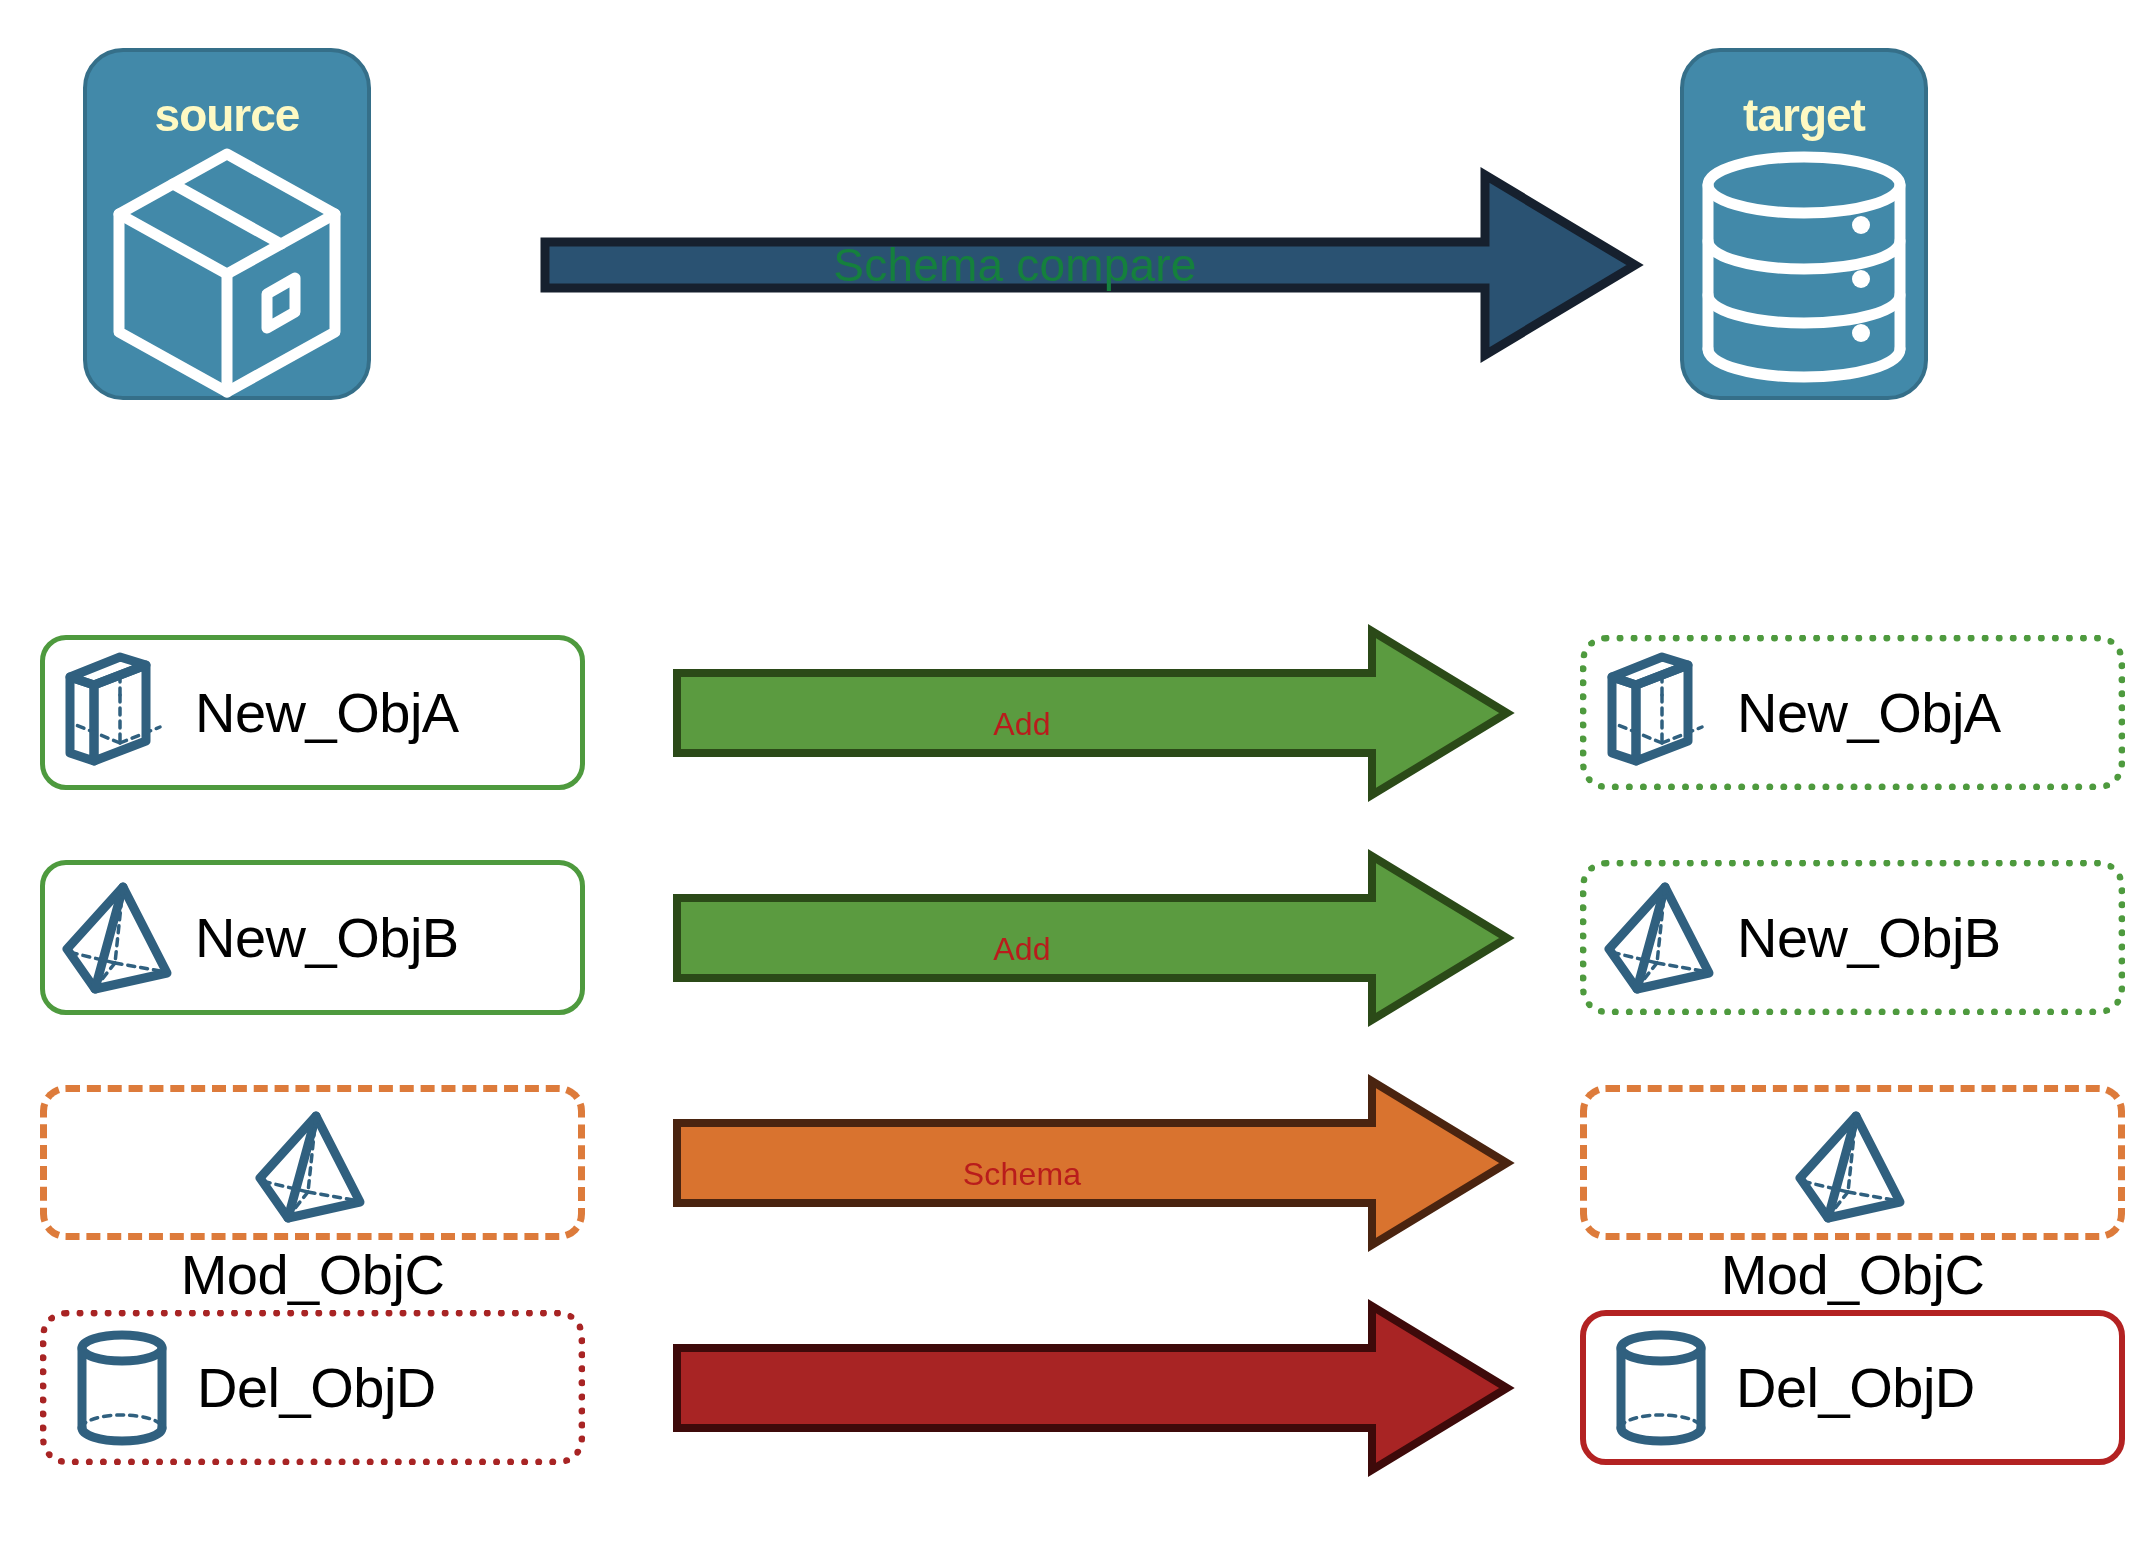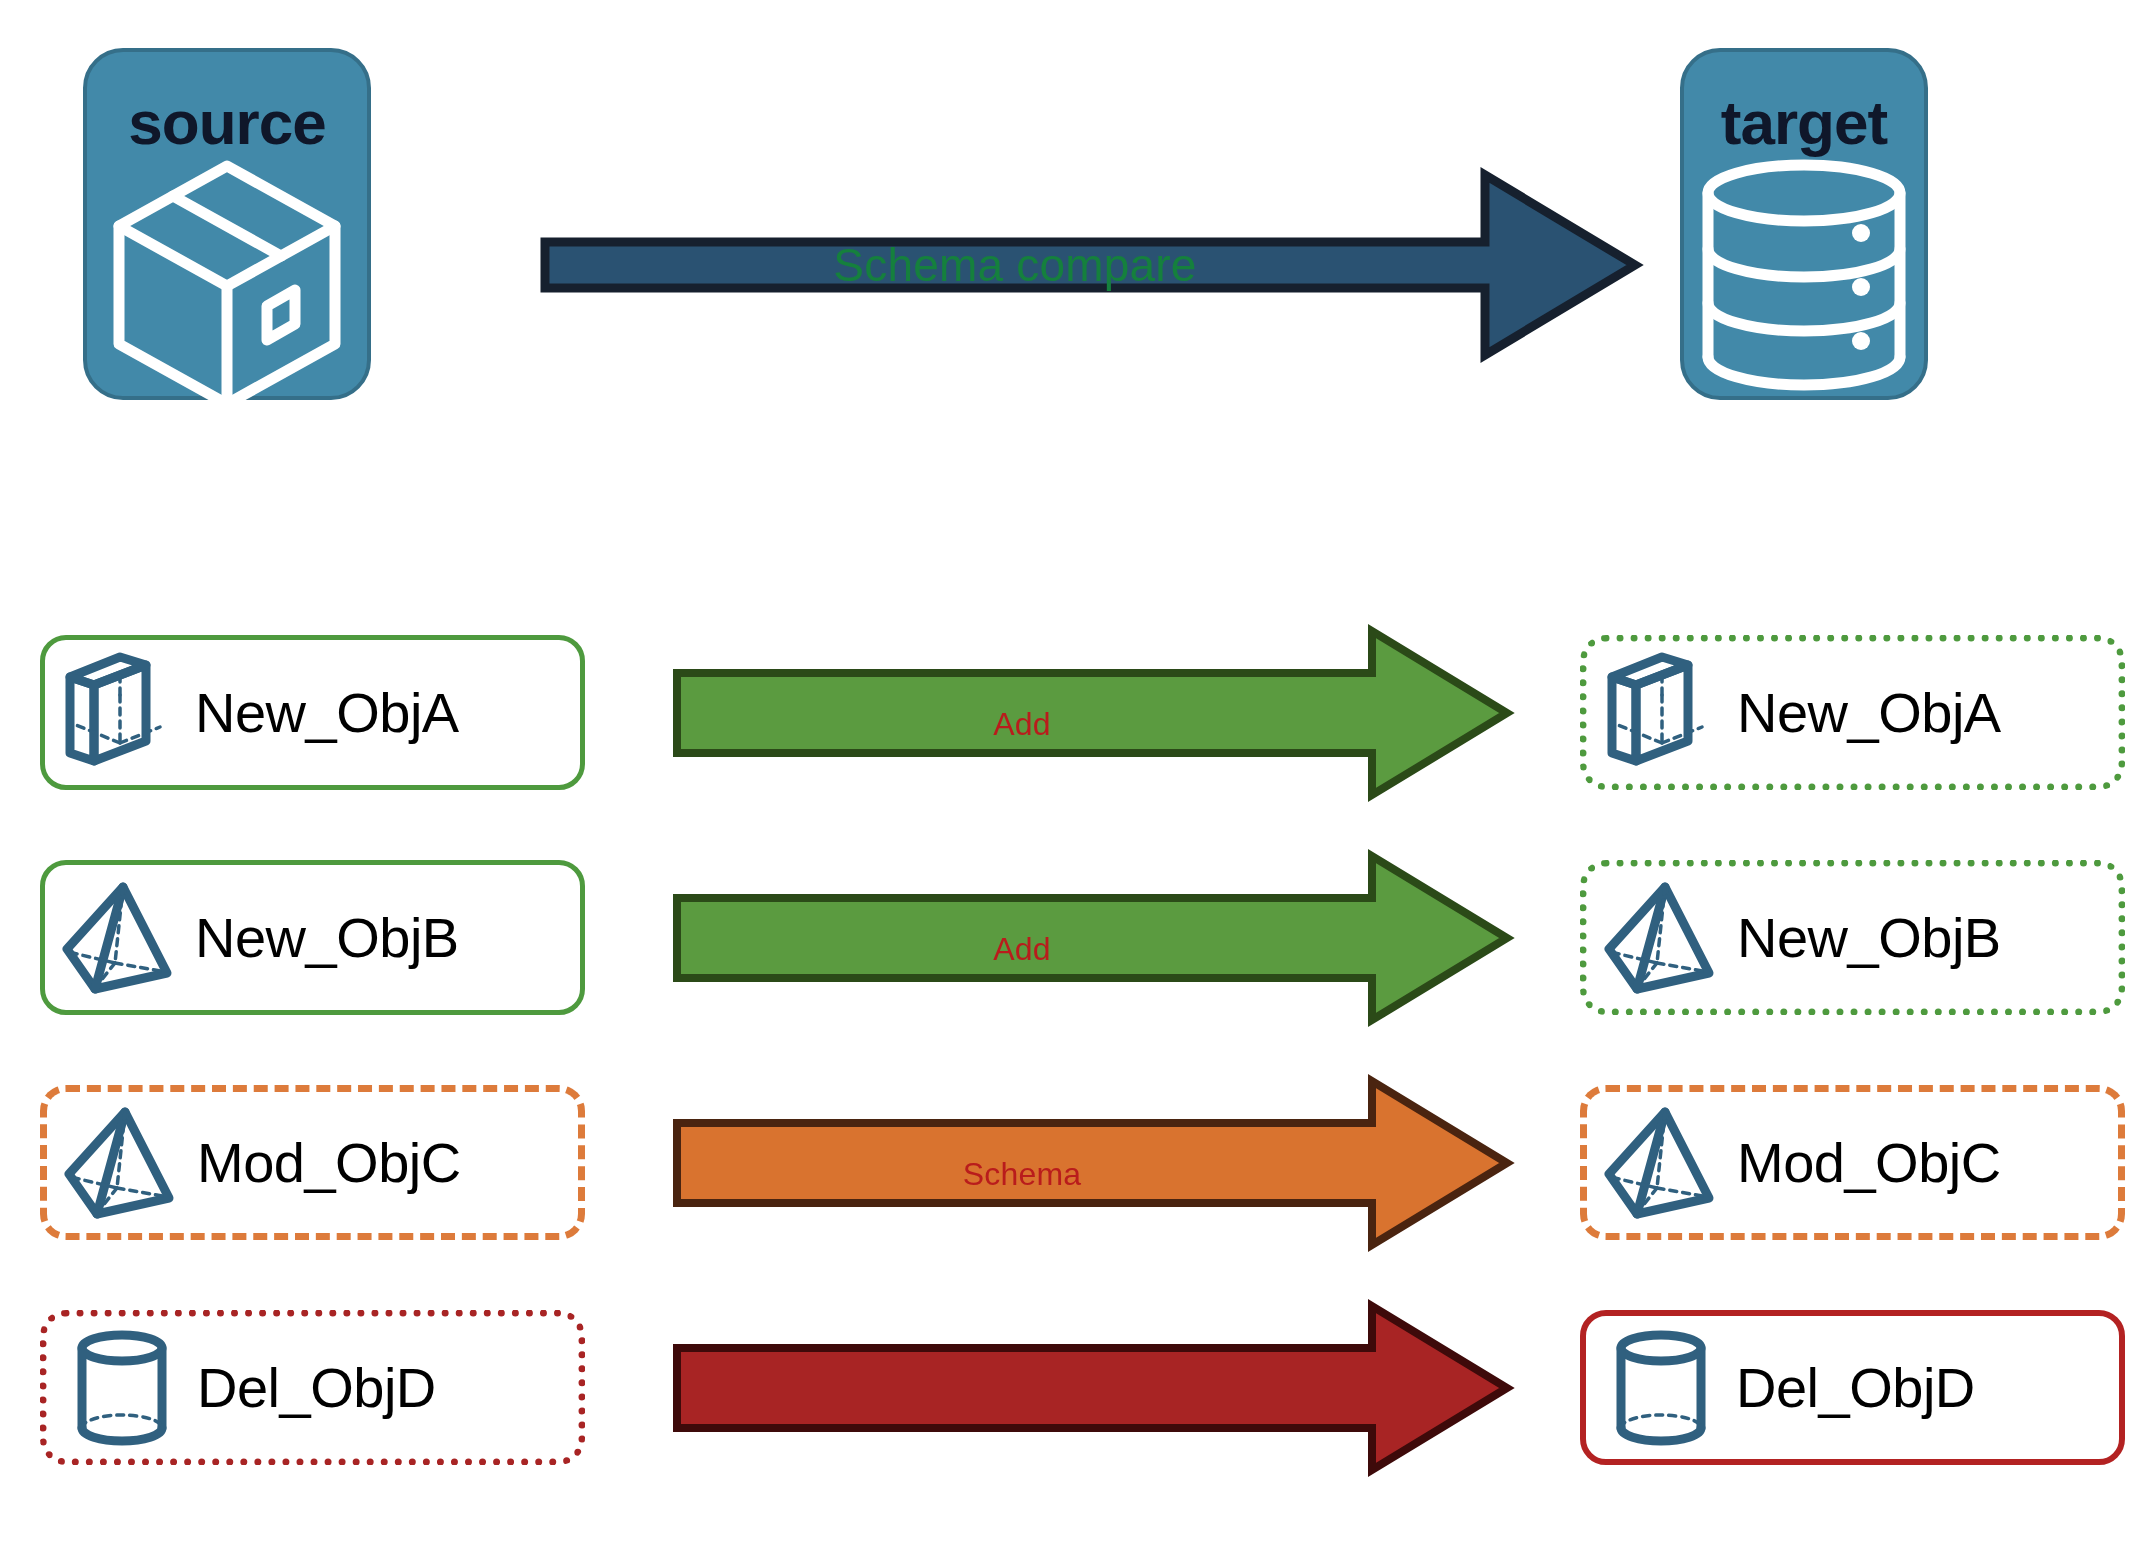--- a/index.html
+++ b/index.html
@@ -9,21 +9,21 @@
   
   .endpoint{
     position:absolute;
     background:#4289A9;
     border:4px solid #356F89;
     border-radius:40px;
     box-sizing:border-box;
     display:flex;flex-direction:column;align-items:center;
   }
   .endpoint .ep-title{
-    color:#0f172a;font-weight:bold;font-size:62px;line-height:1;
+    color:#fef9c3;font-weight:bold;font-size:46px;line-height:1;
     margin-top:40px;letter-spacing:-1px;
   }
   .endpoint .ep-icon{flex:1;display:flex;align-items:center;justify-content:center;width:100%;}
 
   #source-card{left:83px;top:48px;width:288px;height:352px;}
   #target-card{left:1680px;top:48px;width:248px;height:352px;}
 
   
   #compare-arrow{position:absolute;left:540px;top:170px;width:1100px;height:190px;}
   #compare-arrow .ca-label{
@@ -51,21 +51,21 @@
   .obj-card .obj-icon{
     width:150px;flex:0 0 150px;display:flex;align-items:center;justify-content:center;
   }
   .obj-card .obj-label{
     font-size:56px;color:#000000;white-space:nowrap;letter-spacing:-.5px;
   }
 
   
   .b-solid-green {border:5px solid #4E9A3E;}
   .b-dotted-green{border:7px dotted #4E9A3E;}
-  .b-dashed-orange{border:7px dashed #DD7B3B;}
+  .b-dashed-orange{border:7px dashed #DD7B3B;flex-direction:column;}
   .b-dotted-red {border:7px dotted #A82424;}
   .b-solid-red {border:6px solid #B32222;}
 
   
   .row-arrow{position:absolute;left:672px;top:0;width:840px;height:175px;}
   .row-arrow .ra-label{
     position:absolute;left:0;top:12px;width:700px;height:175px;
     display:flex;align-items:center;justify-content:center;
     color:#b91c1c;font-size:32px;letter-spacing:.2px;
   }

